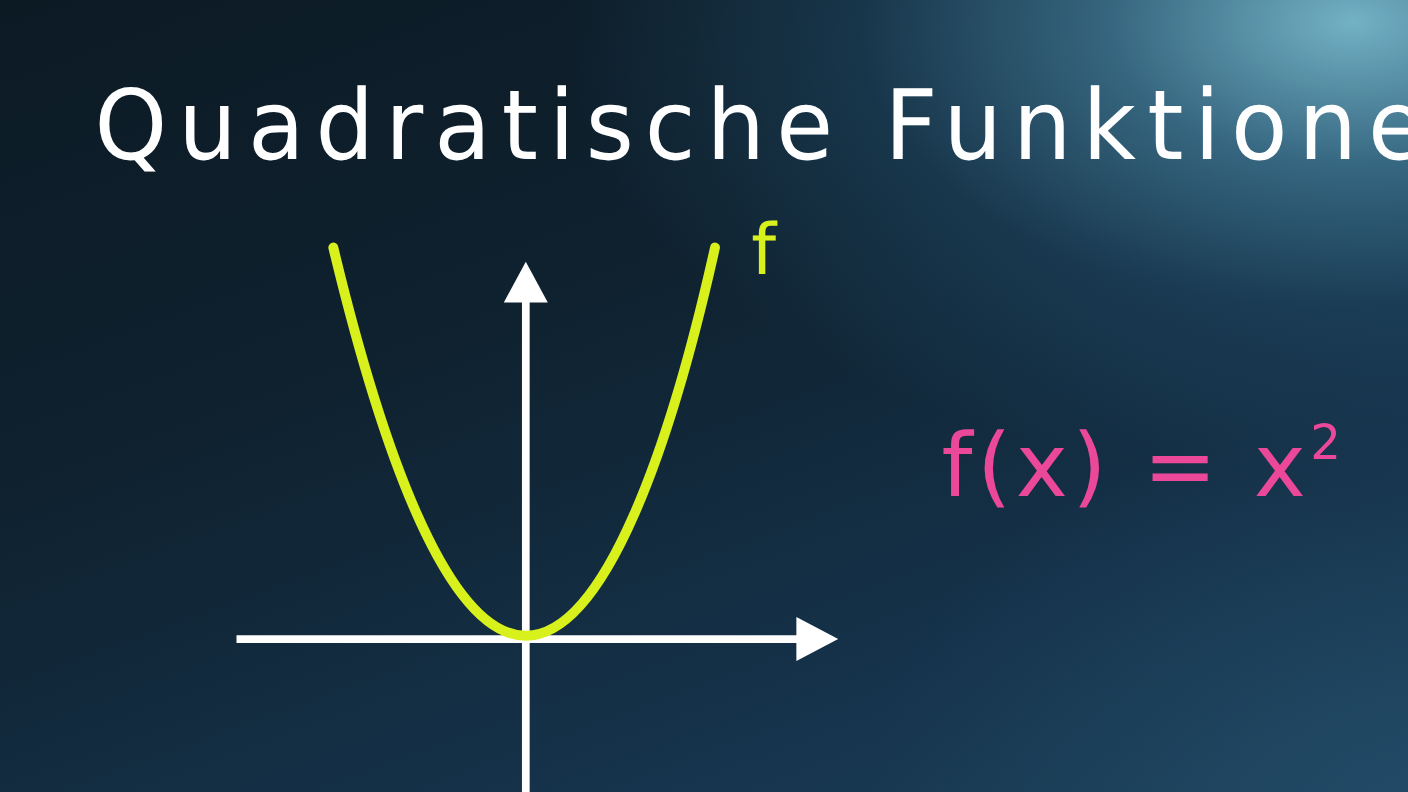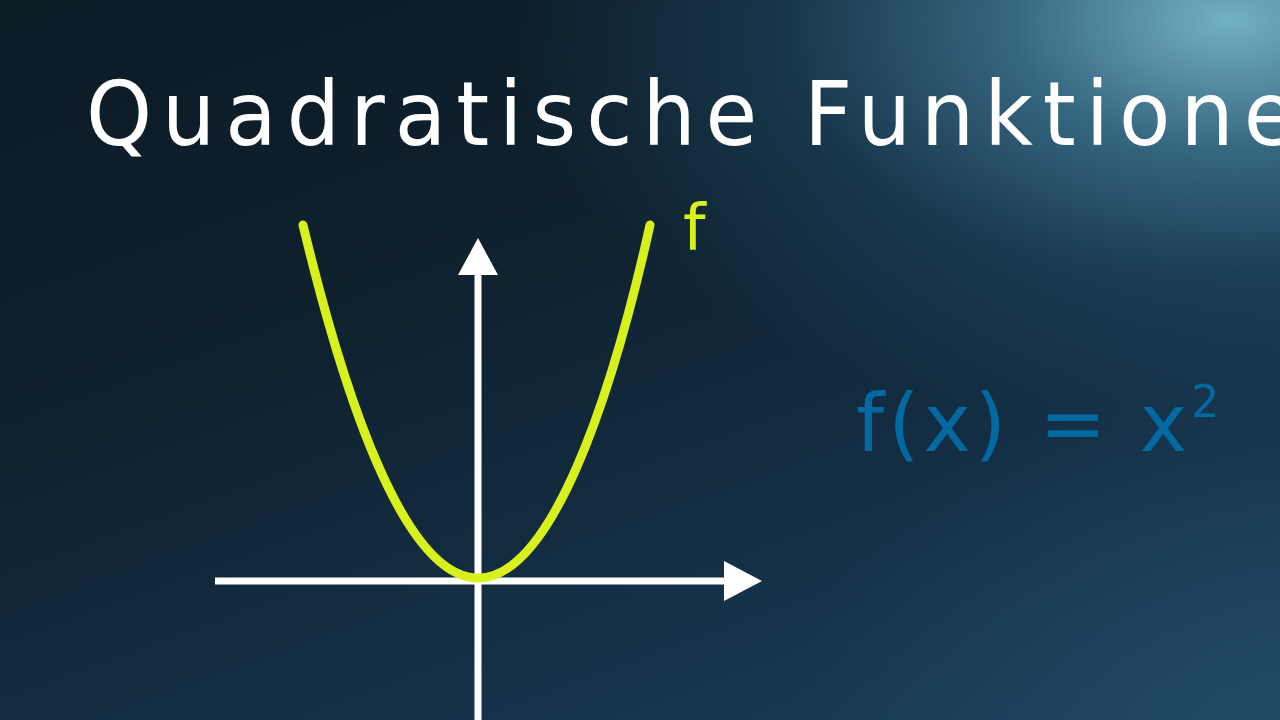--- a/index.html
+++ b/index.html
@@ -19,21 +19,21 @@
     transform: scaleY(1.05);
     transform-origin: left top;
   }
   svg.plot { position:absolute; left:0; top:0; }
   .flabel {
     position:absolute; left:683px; top:196px;
     font-family:"DejaVu Sans", sans-serif; font-size:64px; color:#d8f01c; line-height:1;
   }
   .formula {
     position:absolute; left:856px; top:384px;
-    font-family:"DejaVu Sans", sans-serif; font-size:80px; color:#0369a1;
+    font-family:"DejaVu Sans", sans-serif; font-size:80px; color:#ec4899;
     line-height:1; white-space:nowrap; letter-spacing:4px;
   }
   .formula sup { font-size:44px; position:relative; top:-6px; letter-spacing:0; }
 </style>
 </head>
 <body>
 
 <div class="title">Quadratische Funktionen</div>
 
 <svg class="plot" width="1280" height="720" viewBox="0 0 1280 720">

